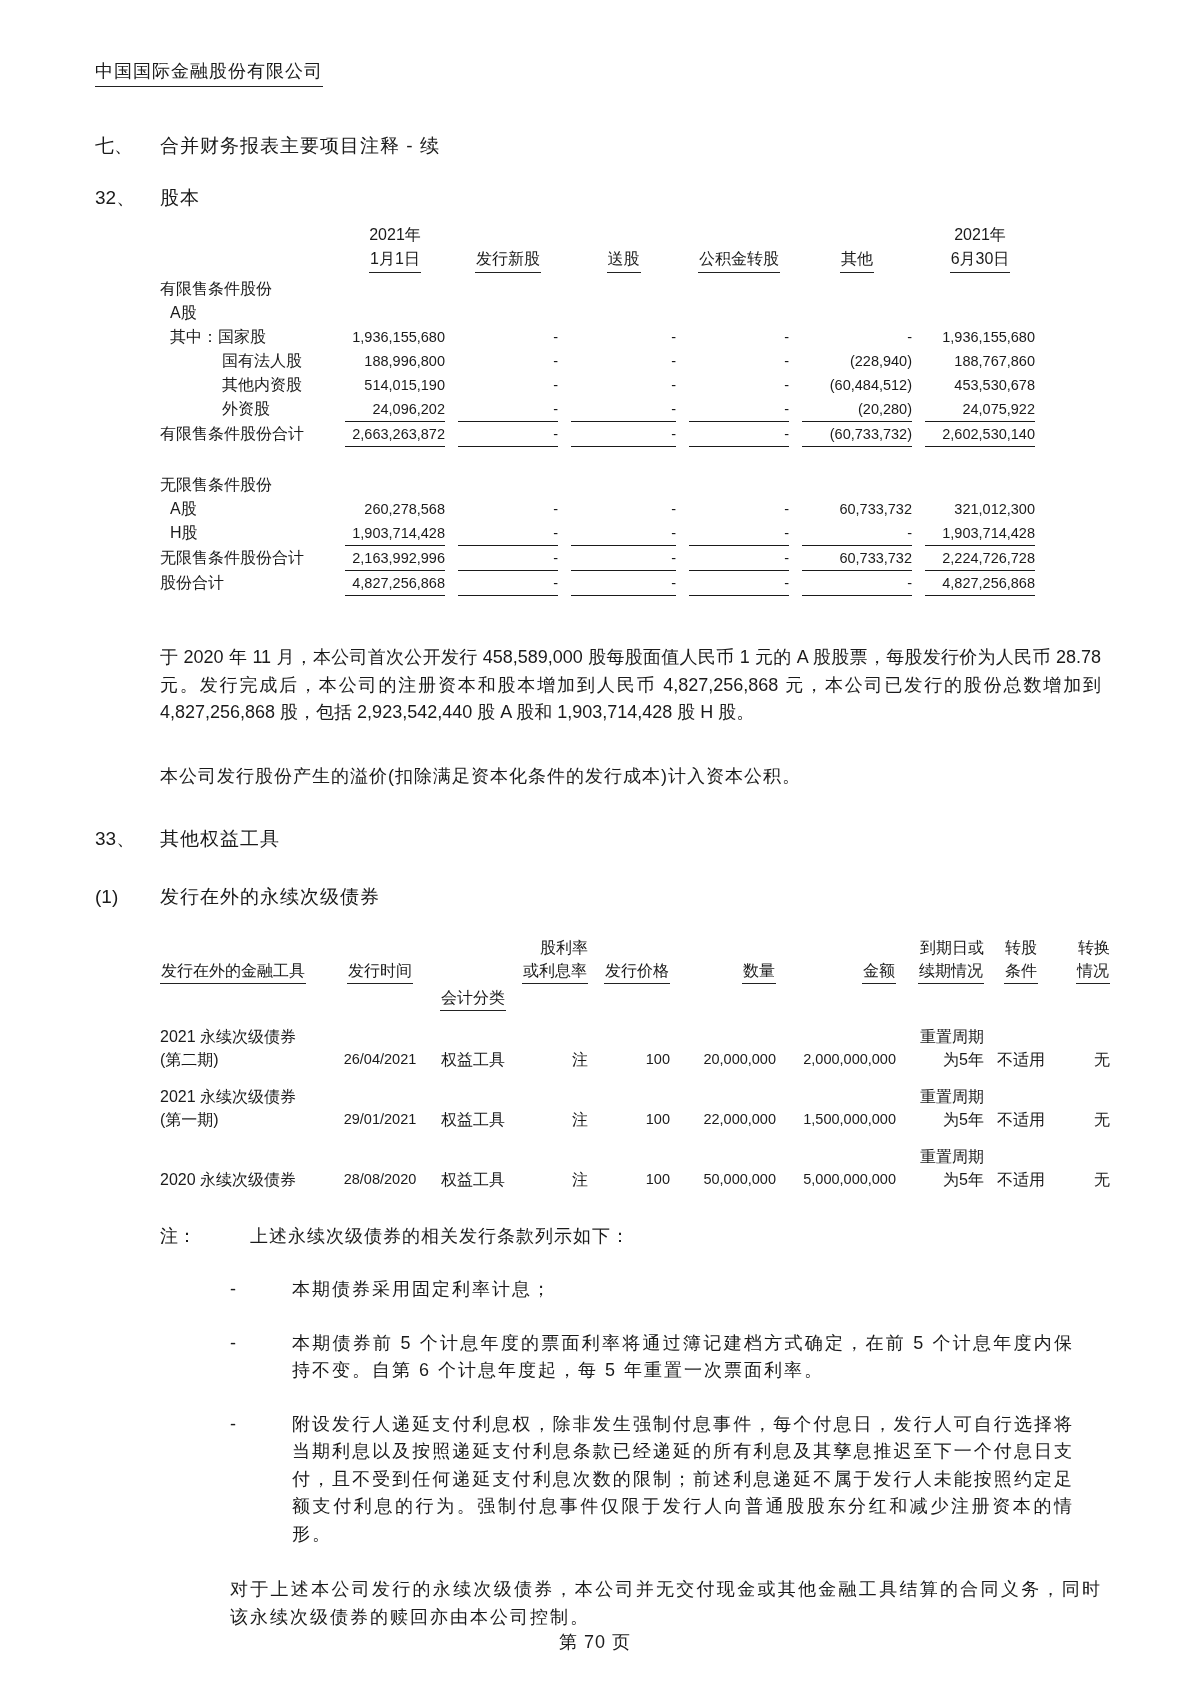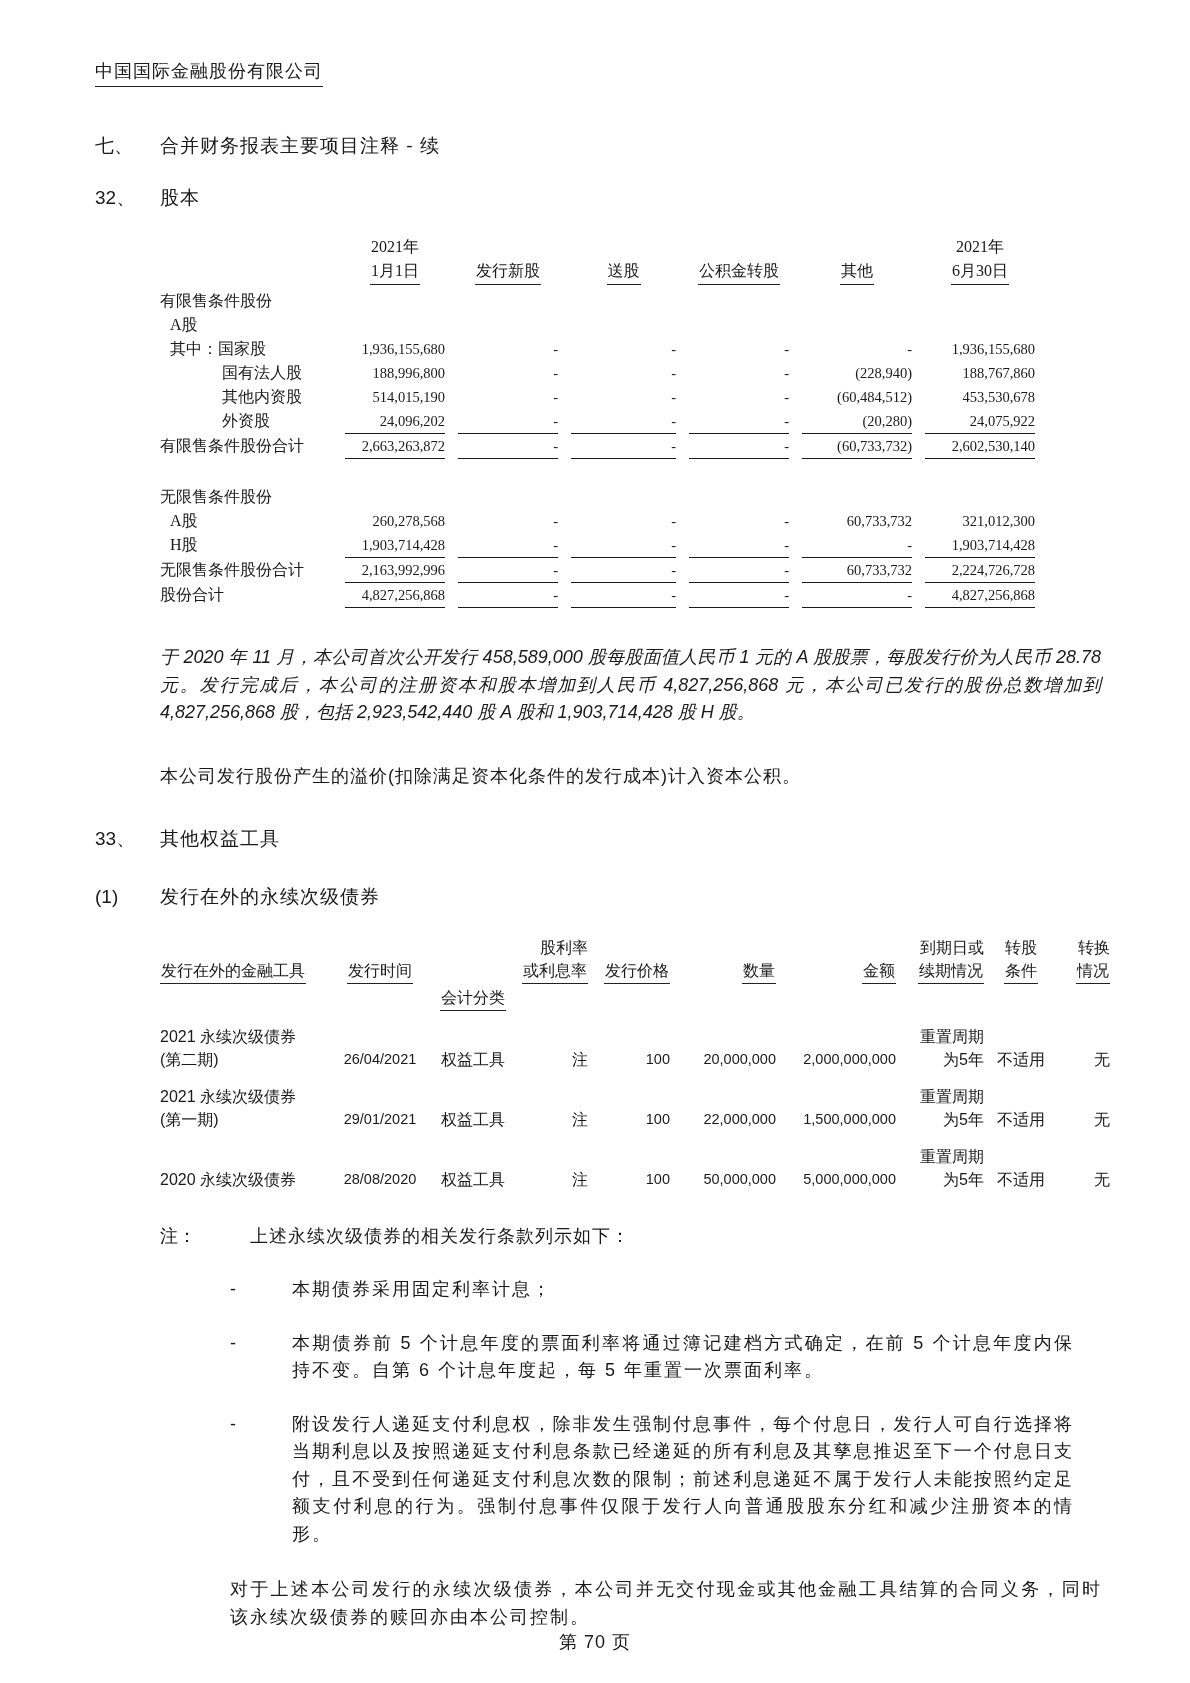--- a/index.html
+++ b/index.html
@@ -26,21 +26,21 @@
 
   .sec { display: flex; font-size: 19px; line-height: 26px; }
   .sec-num { width: 65px; flex: 0 0 65px; }
   .sec-title { letter-spacing: 1px; }
   .sec7  { margin-top: 46px; }
   .sec32 { margin-top: 26px; }
   .sec33 { margin-top: 36px; }
   .sec33-1 { margin-top: 32px; }
 
   
-  .t1 { margin-top: 24px; margin-left: 65px; font-size: 16px; font-family: Liberation Serif, serif; }
+  .t1 { margin-top: 12px; margin-left: 65px; font-size: 16px; }
   .t1-row {
     display: grid;
     grid-template-columns: 172px 100px 100px 105px 100px 110px 110px;
     column-gap: 13px;
     line-height: 24px;
   }
   .t1-head { margin-bottom: 4px; }
   .t1-hc { text-align: center; }
   .t1-hc .hl1 { min-height: 24px; }
   .t1-hc .hl2 { min-height: 24px; }
@@ -56,21 +56,21 @@
   .t1-spacer { height: 26px; }
 
   
   .para {
     margin: 0 0 0 65px;
     width: 941px;
     font-size: 18px;
     line-height: 27.5px;
     text-align: justify;
   }
-  .para1 { margin-top: 36px; font-style: italic; }
+  .para1 { margin-top: 48px; }
   .para2 { margin-top: 36px; text-align: left; letter-spacing: 1px; }
 
   
   .t2 { margin-top: 26px; margin-left: 65px; font-size: 16px; }
   .t2-row {
     display: grid;
     grid-template-columns: 170px 92px 86px 68px 78px 102px 116px 84px 66px 52px;
     column-gap: 4px;
     line-height: 23px;
   }

